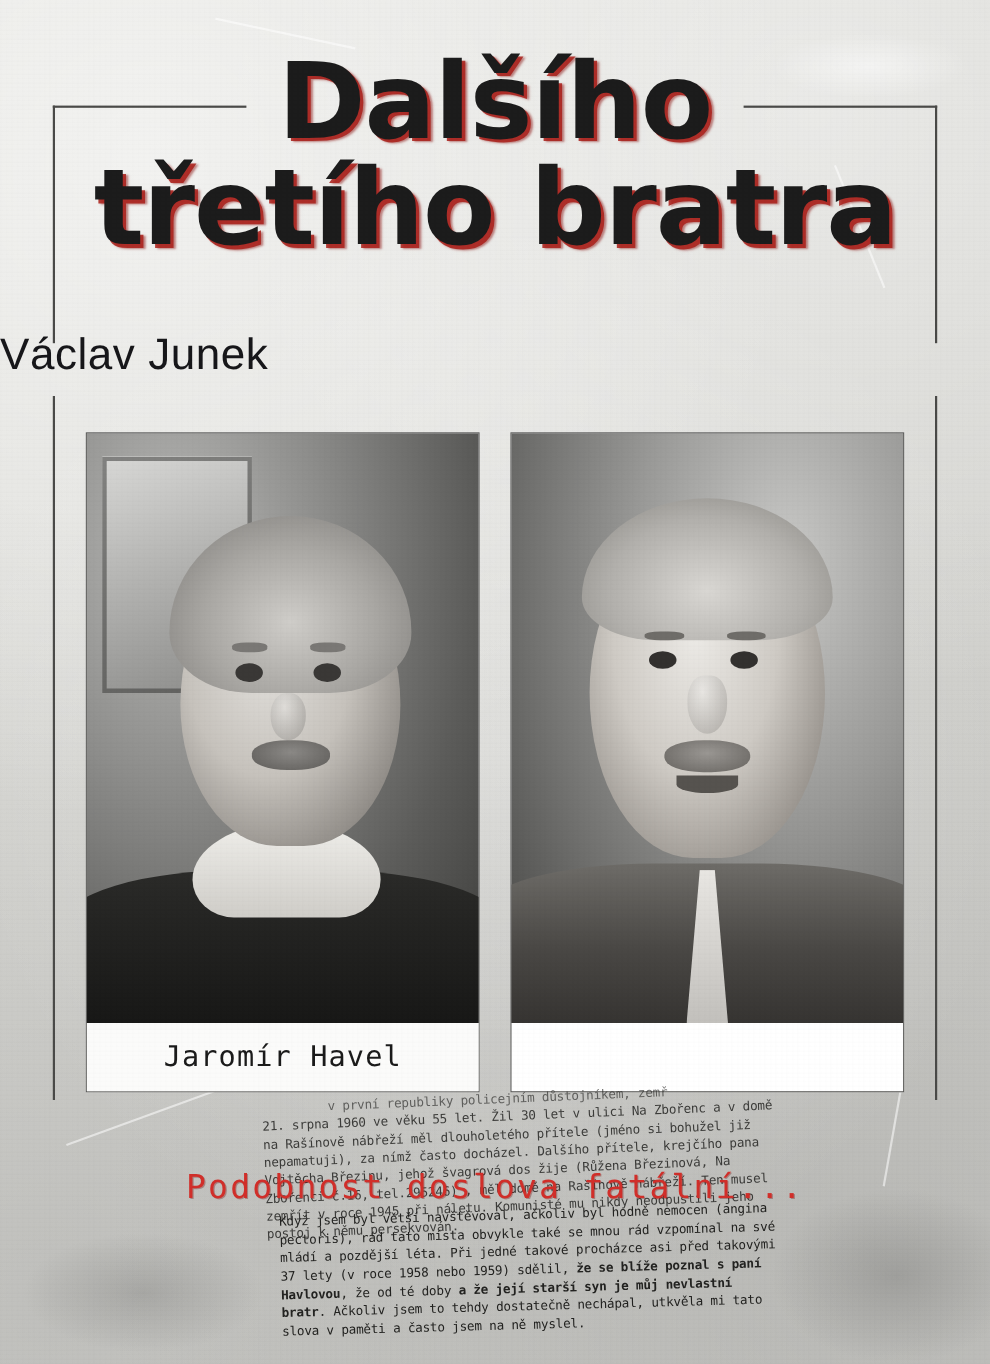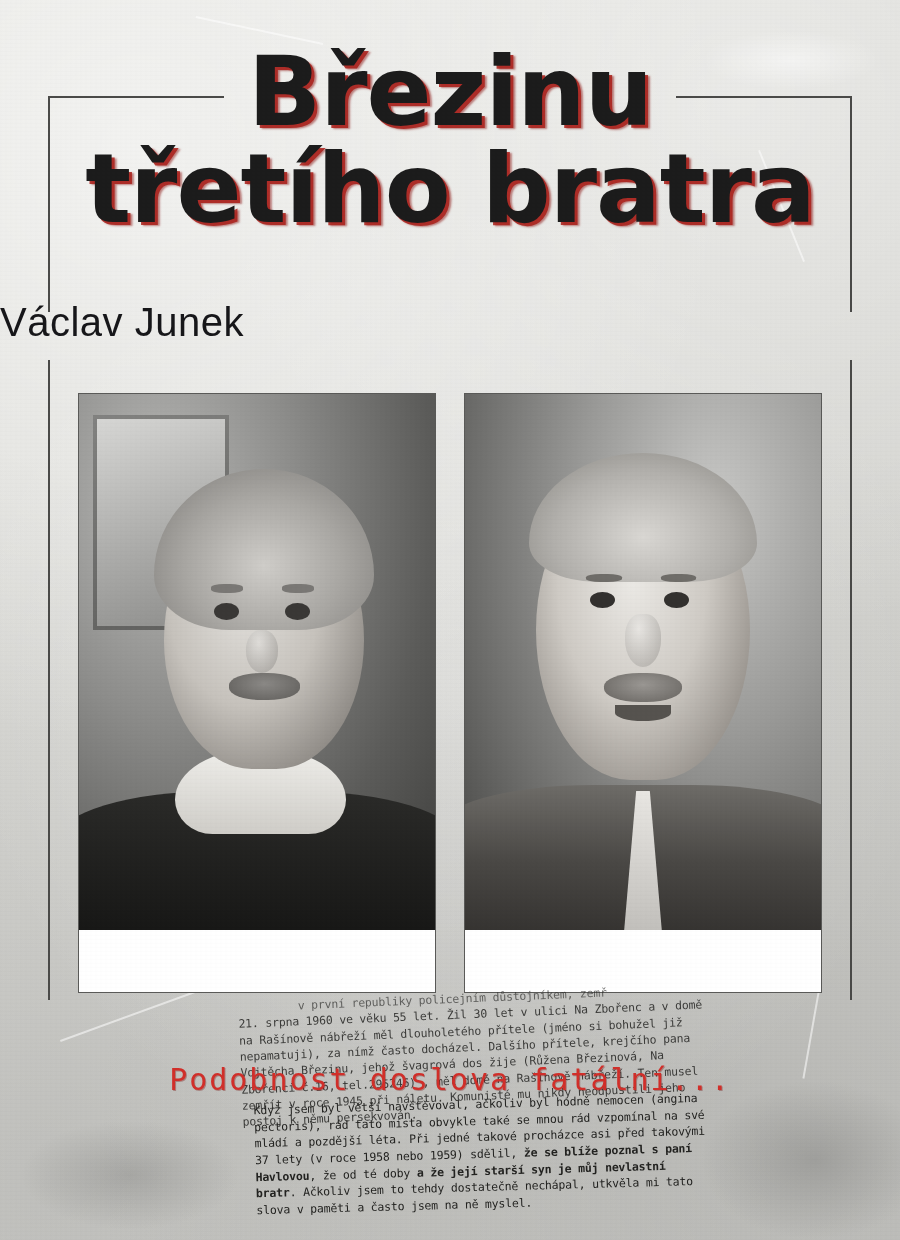--- a/index.html
+++ b/index.html
@@ -295,21 +295,21 @@
   <div class="scratch" style="left:820px;top:990px;width:90px;height:1.5px;transform:rotate(100deg);"></div>
 
   <div class="frame-line" style="left:48px;top:96px;width:176px;height:2px;"></div>
   <div class="frame-line" style="left:48px;top:96px;width:2px;height:216px;"></div>
   <div class="frame-line" style="left:676px;top:96px;width:176px;height:2px;"></div>
   <div class="frame-line" style="left:850px;top:96px;width:2px;height:216px;"></div>
   <div class="frame-line" style="left:48px;top:360px;width:2px;height:640px;"></div>
   <div class="frame-line" style="left:850px;top:360px;width:2px;height:640px;"></div>
 
   <div class="title-block">
-    <div class="title-line l1">Březinu</div>
+    <div class="title-line l1">Dalšího</div>
     <div class="title-line l2">třetího bratra</div>
   </div>
 
   <div class="author">Václav Junek</div>
 
   <div class="photos">
 
     <div class="photo-card">
       <div class="photo-img">
         <div class="pf p1-bg"></div>
@@ -318,20 +318,21 @@
         <div class="pf p1-collar"></div>
         <div class="pf p1-head"></div>
         <div class="pf p1-hair"></div>
         <div class="pf p1-brow-l"></div>
         <div class="pf p1-brow-r"></div>
         <div class="pf p1-eye-l"></div>
         <div class="pf p1-eye-r"></div>
         <div class="pf p1-nose"></div>
         <div class="pf p1-mous"></div>
       </div>
+      <div class="caption">Jaromír Havel</div>
     </div>
 
     <div class="photo-card">
       <div class="photo-img">
         <div class="pf p2-bg"></div>
         <div class="pf p2-jacket"></div>
         <div class="pf p2-shirt"></div>
         <div class="pf p2-head"></div>
         <div class="pf p2-hair"></div>
         <div class="pf p2-brow-l"></div>

